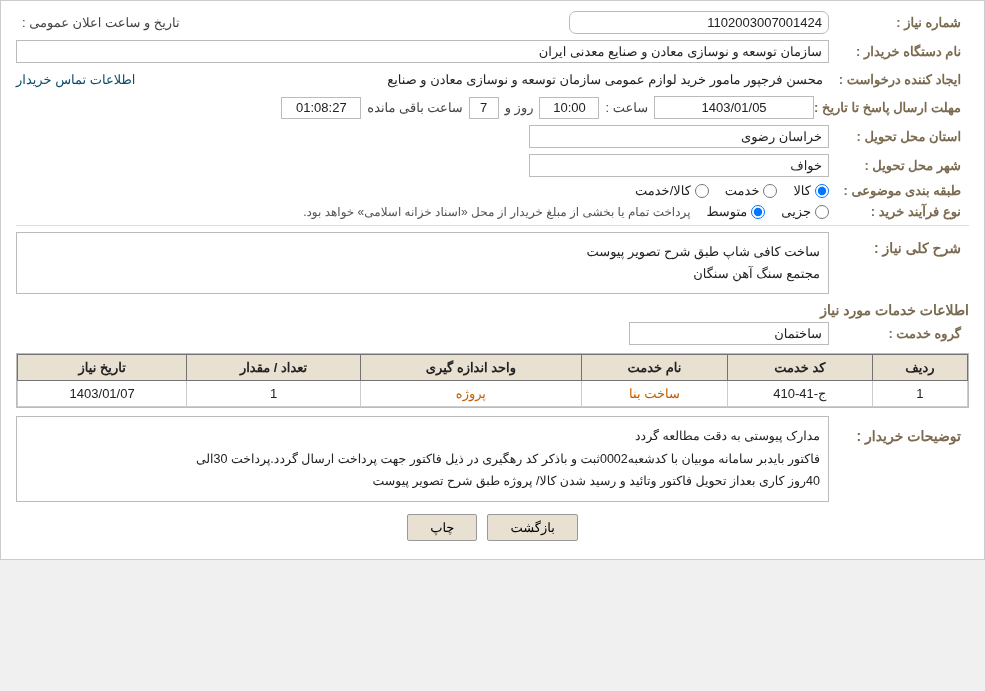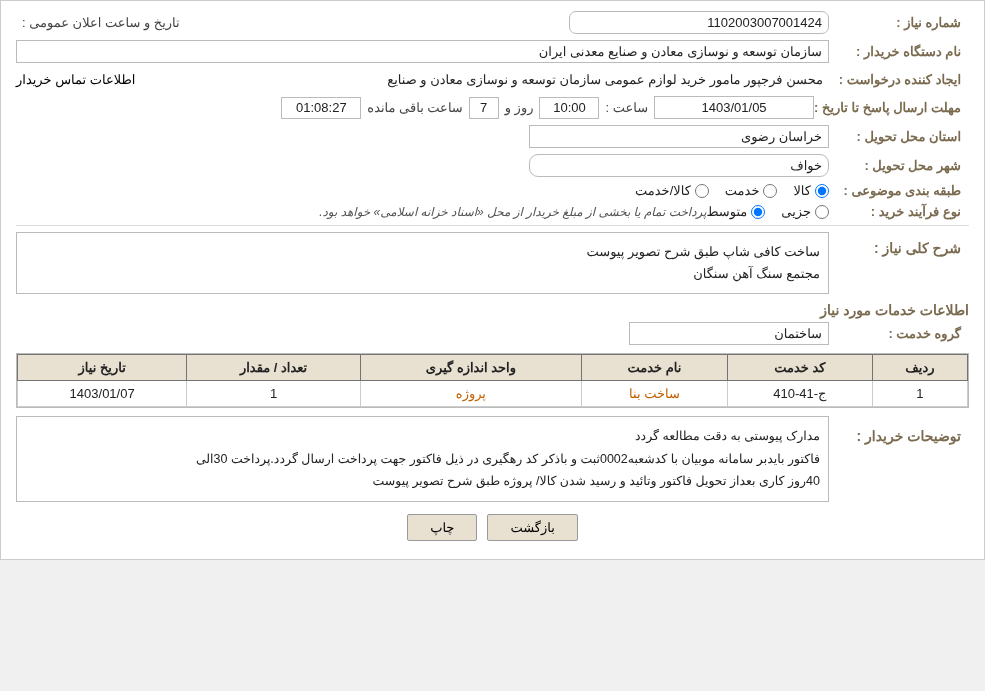--- a/index.html
+++ b/index.html
@@ -68,21 +68,21 @@
     }
     .wide-box {
       border: 1px solid #bbb;
       background: #fff;
       padding: 3px 6px;
       min-height: 22px;
       min-width: 160px;
       text-align: center;
     }
     .link-text {
-      color: #000000;
+      color: #0c4a6e;
       cursor: pointer;
     }
     .radio-group {
       display: flex;
       gap: 16px;
       align-items: center;
     }
     .radio-item {
       display: flex;
       align-items: flex-end;
@@ -211,21 +211,21 @@
       </div>
     </div>
 
     <div class="row">
       <span class="label">استان محل تحویل :</span>
       <div class="value-box" style="max-width:300px;">خراسان رضوی</div>
     </div>
 
     <div class="row">
       <span class="label">شهر محل تحویل :</span>
-      <div class="value-box" style="max-width:300px;border-radius:9px;">خواف</div>
+      <div class="value-box" style="max-width:300px;">خواف</div>
     </div>
 
     <div class="row">
       <span class="label">طبقه بندی موضوعی :</span>
       <div class="radio-group">
         <div class="radio-item">
           <input type="radio" name="category" class="radio-input" checked="" style="">
           <span>کالا</span>
         </div>
         <div class="radio-item">
@@ -244,21 +244,21 @@
       <div class="radio-group">
         <div class="radio-item">
           <input type="radio" name="purchase" class="radio-input" style="">
           <span>جزیی</span>
         </div>
         <div class="radio-item">
           <input type="radio" name="purchase" class="radio-input" checked="" style="">
           <span>متوسط</span>
         </div>
       </div>
-      <span class="note-text" style="font-style:italic;">پرداخت تمام یا بخشی از مبلغ خریدار از محل «اسناد خزانه اسلامی» خواهد بود.</span>
+      <span class="note-text" style="margin-right:16px;">پرداخت تمام یا بخشی از مبلغ خریدار از محل «اسناد خزانه اسلامی» خواهد بود.</span>
     </div>
 
     <div class="separator"></div>
 
     <div class="row" style="align-items:flex-start;">
       <span class="label section-title">شرح کلی نیاز :</span>
       <div class="description-box">
         <span>ساخت کافی شاپ طبق شرح تصویر پیوست<br>مجتمع سنگ آهن سنگان</span>
       </div>
     </div>

